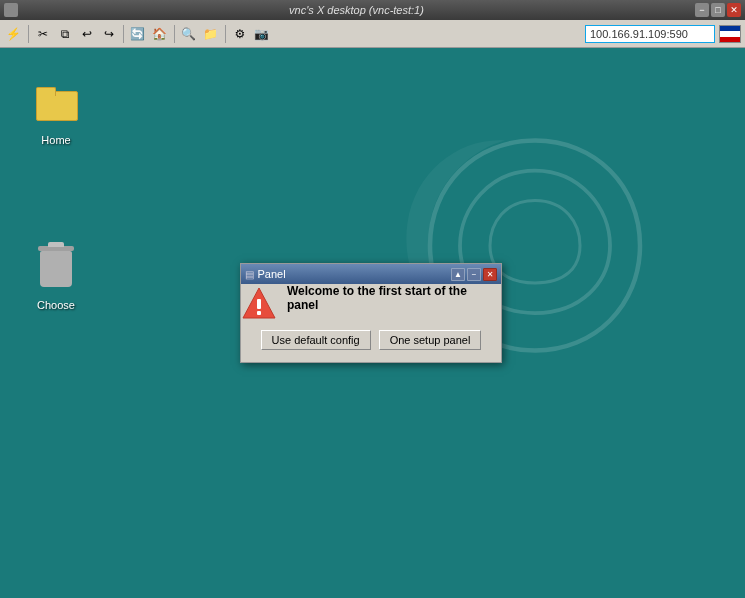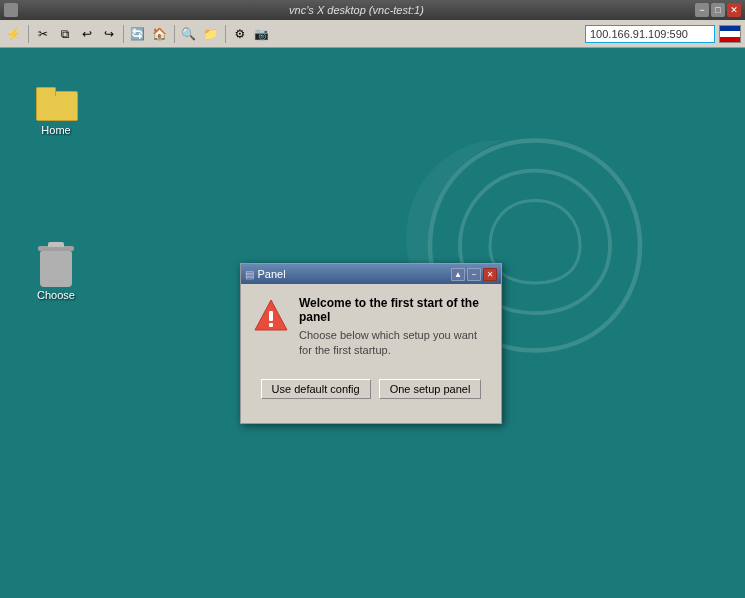--- a/index.html
+++ b/index.html
@@ -138,21 +138,21 @@
       right: 0;
       bottom: 0;
     }
 
     
     .desktop-icon {
       position: absolute;
       display: flex;
       flex-direction: column;
       align-items: center;
-      gap: 2px;
+      gap: 12px;
       cursor: pointer;
       padding: 4px;
       border-radius: 3px;
       width: 72px;
     }
 
     .desktop-icon-img {
       width: 40px;
       height: 40px;
       display: flex;
@@ -317,21 +317,20 @@
       color: white;
       font-size: 8px;
     }
 
     .dialog-ctrl-btn.close-btn {
       background: #c0392b;
       border-color: #922b21;
     }
 
     .dialog-content {
-      padding: 12px;
       display: flex;
       gap: 10px;
       align-items: flex-start;
     }
 
     .warning-icon-wrap {
       width: 36px;
       height: 36px;
       display: flex;
       align-items: center;
@@ -354,21 +353,21 @@
     .dialog-sub-text {
       font-size: 11px;
       color: #444;
       line-height: 1.4;
     }
 
     .dialog-buttons {
       display: flex;
       justify-content: center;
       gap: 8px;
-      padding: 8px 12px 24px;
+      padding: 8px 12px 12px;
     }
 
     .dialog-btn {
       padding: 3px 10px;
       font-size: 11px;
       background: #d4d0c8;
       border: 1px solid #888;
       border-top-color: #fff;
       border-left-color: #fff;
       cursor: pointer;
@@ -466,21 +465,20 @@
     <div class="dialog-content">
       <div class="warning-icon-wrap">
         <svg width="36" height="36" viewBox="0 0 36 36">
           <polygon points="18,2 34,32 2,32" fill="#e74c3c" stroke="#c0392b" stroke-width="1"></polygon>
           <rect x="16" y="13" width="4" height="10" fill="white" rx="1"></rect>
           <rect x="16" y="25" width="4" height="4" fill="white" rx="1"></rect>
         </svg>
       </div>
       <div class="dialog-text">
         <div class="dialog-main-text">Welcome to the first start of the panel</div>
-        <div class="dialog-sub-text">Choose below which setup you want for the first startup.</div>
       </div>
     </div>
 
     <div class="dialog-buttons">
       <button class="dialog-btn">Use default config</button>
       <button class="dialog-btn">One setup panel</button>
     </div>
   </div>
 
 </div>

